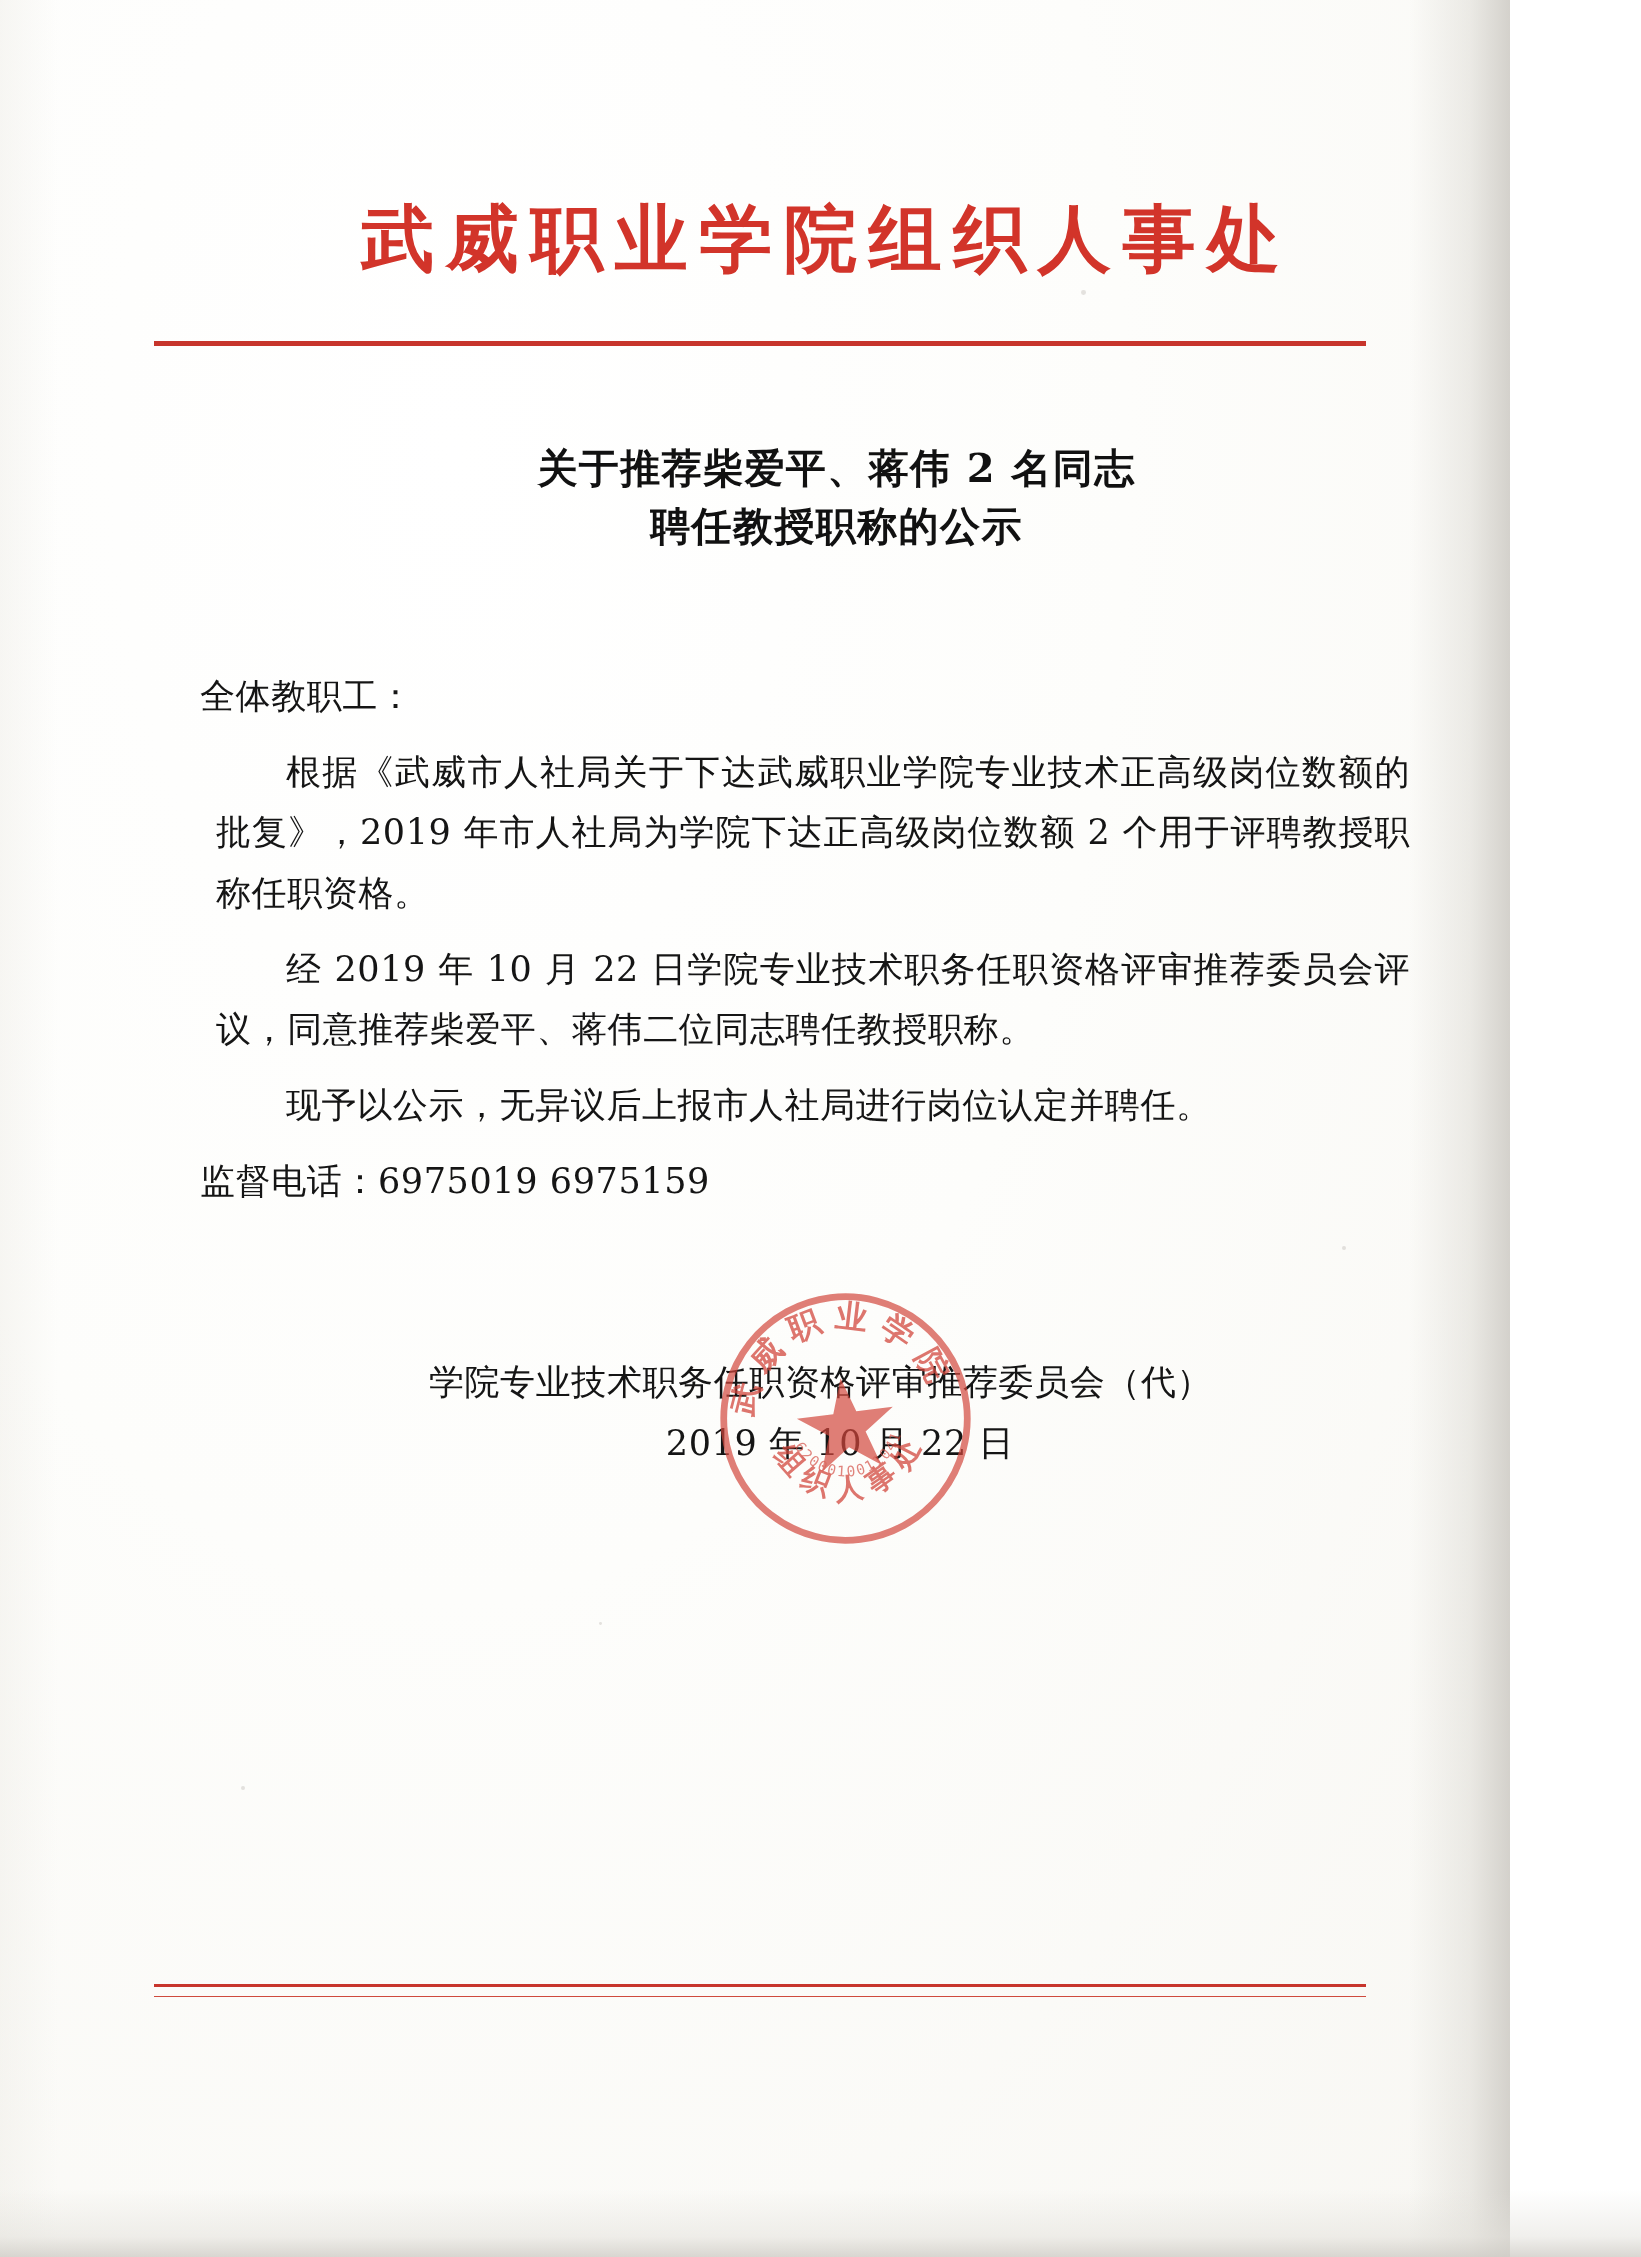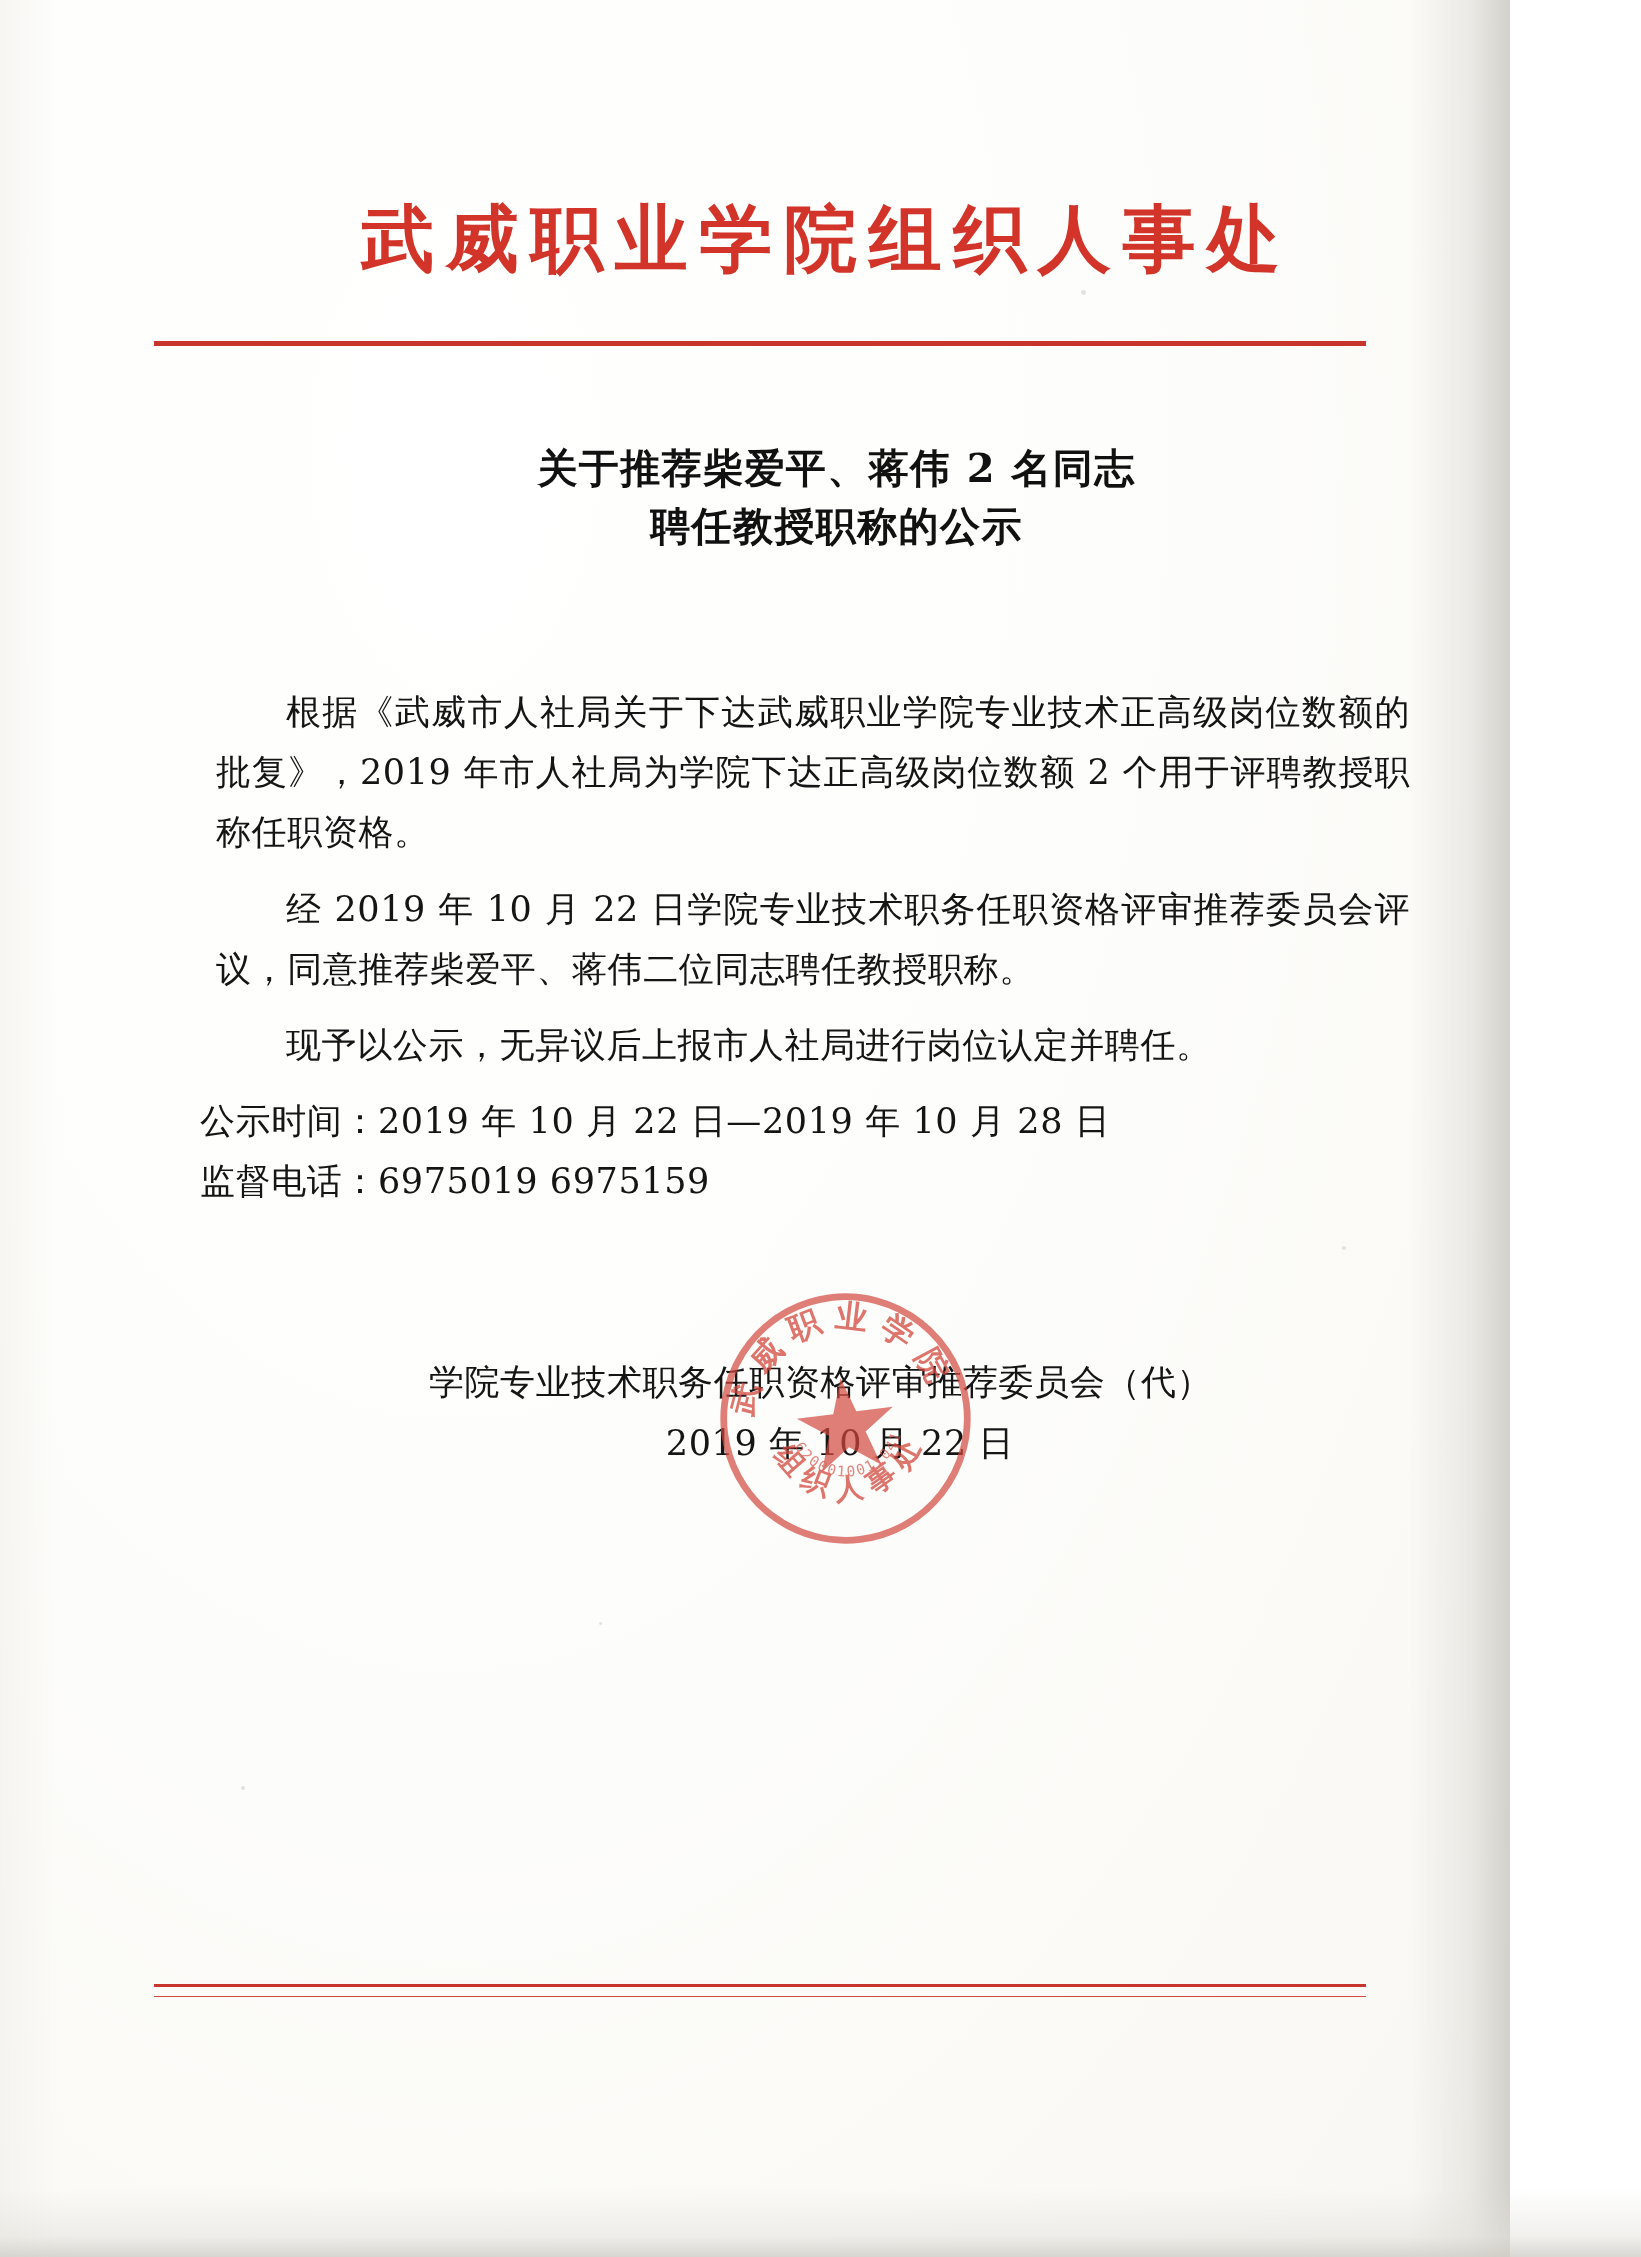--- a/index.html
+++ b/index.html
@@ -184,24 +184,24 @@
     <div class="letterhead-title">武威职业学院组织人事处</div>
     <div class="letterhead-rule"></div>
   </div>
 
   <div class="doc-title">
     <span class="line">关于推荐柴爱平、蒋伟 2 名同志</span>
     <span class="line">聘任教授职称的公示</span>
   </div>
 
   <div class="body-block">
+    <p class="salutation">全体教职工：</p>
     <p class="para">根据《武威市人社局关于下达武威职业学院专业技术正高级岗位数额的批复》，2019 年市人社局为学院下达正高级岗位数额 2 个用于评聘教授职称任职资格。</p>
     <p class="para">经 2019 年 10 月 22 日学院专业技术职务任职资格评审推荐委员会评议，同意推荐柴爱平、蒋伟二位同志聘任教授职称。</p>
     <p class="para">现予以公示，无异议后上报市人社局进行岗位认定并聘任。</p>
-    <p class="info-line">公示时间：2019 年 10 月 22 日—2019 年 10 月 28 日</p>
     <p class="info-line">监督电话：6975019  6975159</p>
   </div>
 
   <div class="signature">
     <span class="sig-line sig-org">学院专业技术职务任职资格评审推荐委员会（代）</span>
     <span class="sig-line sig-date">2019 年 10 月 22 日</span>
   </div>
 
   <div class="seal">
     <svg width="259" height="259" viewBox="0 0 268 268" xmlns="http://www.w3.org/2000/svg">

